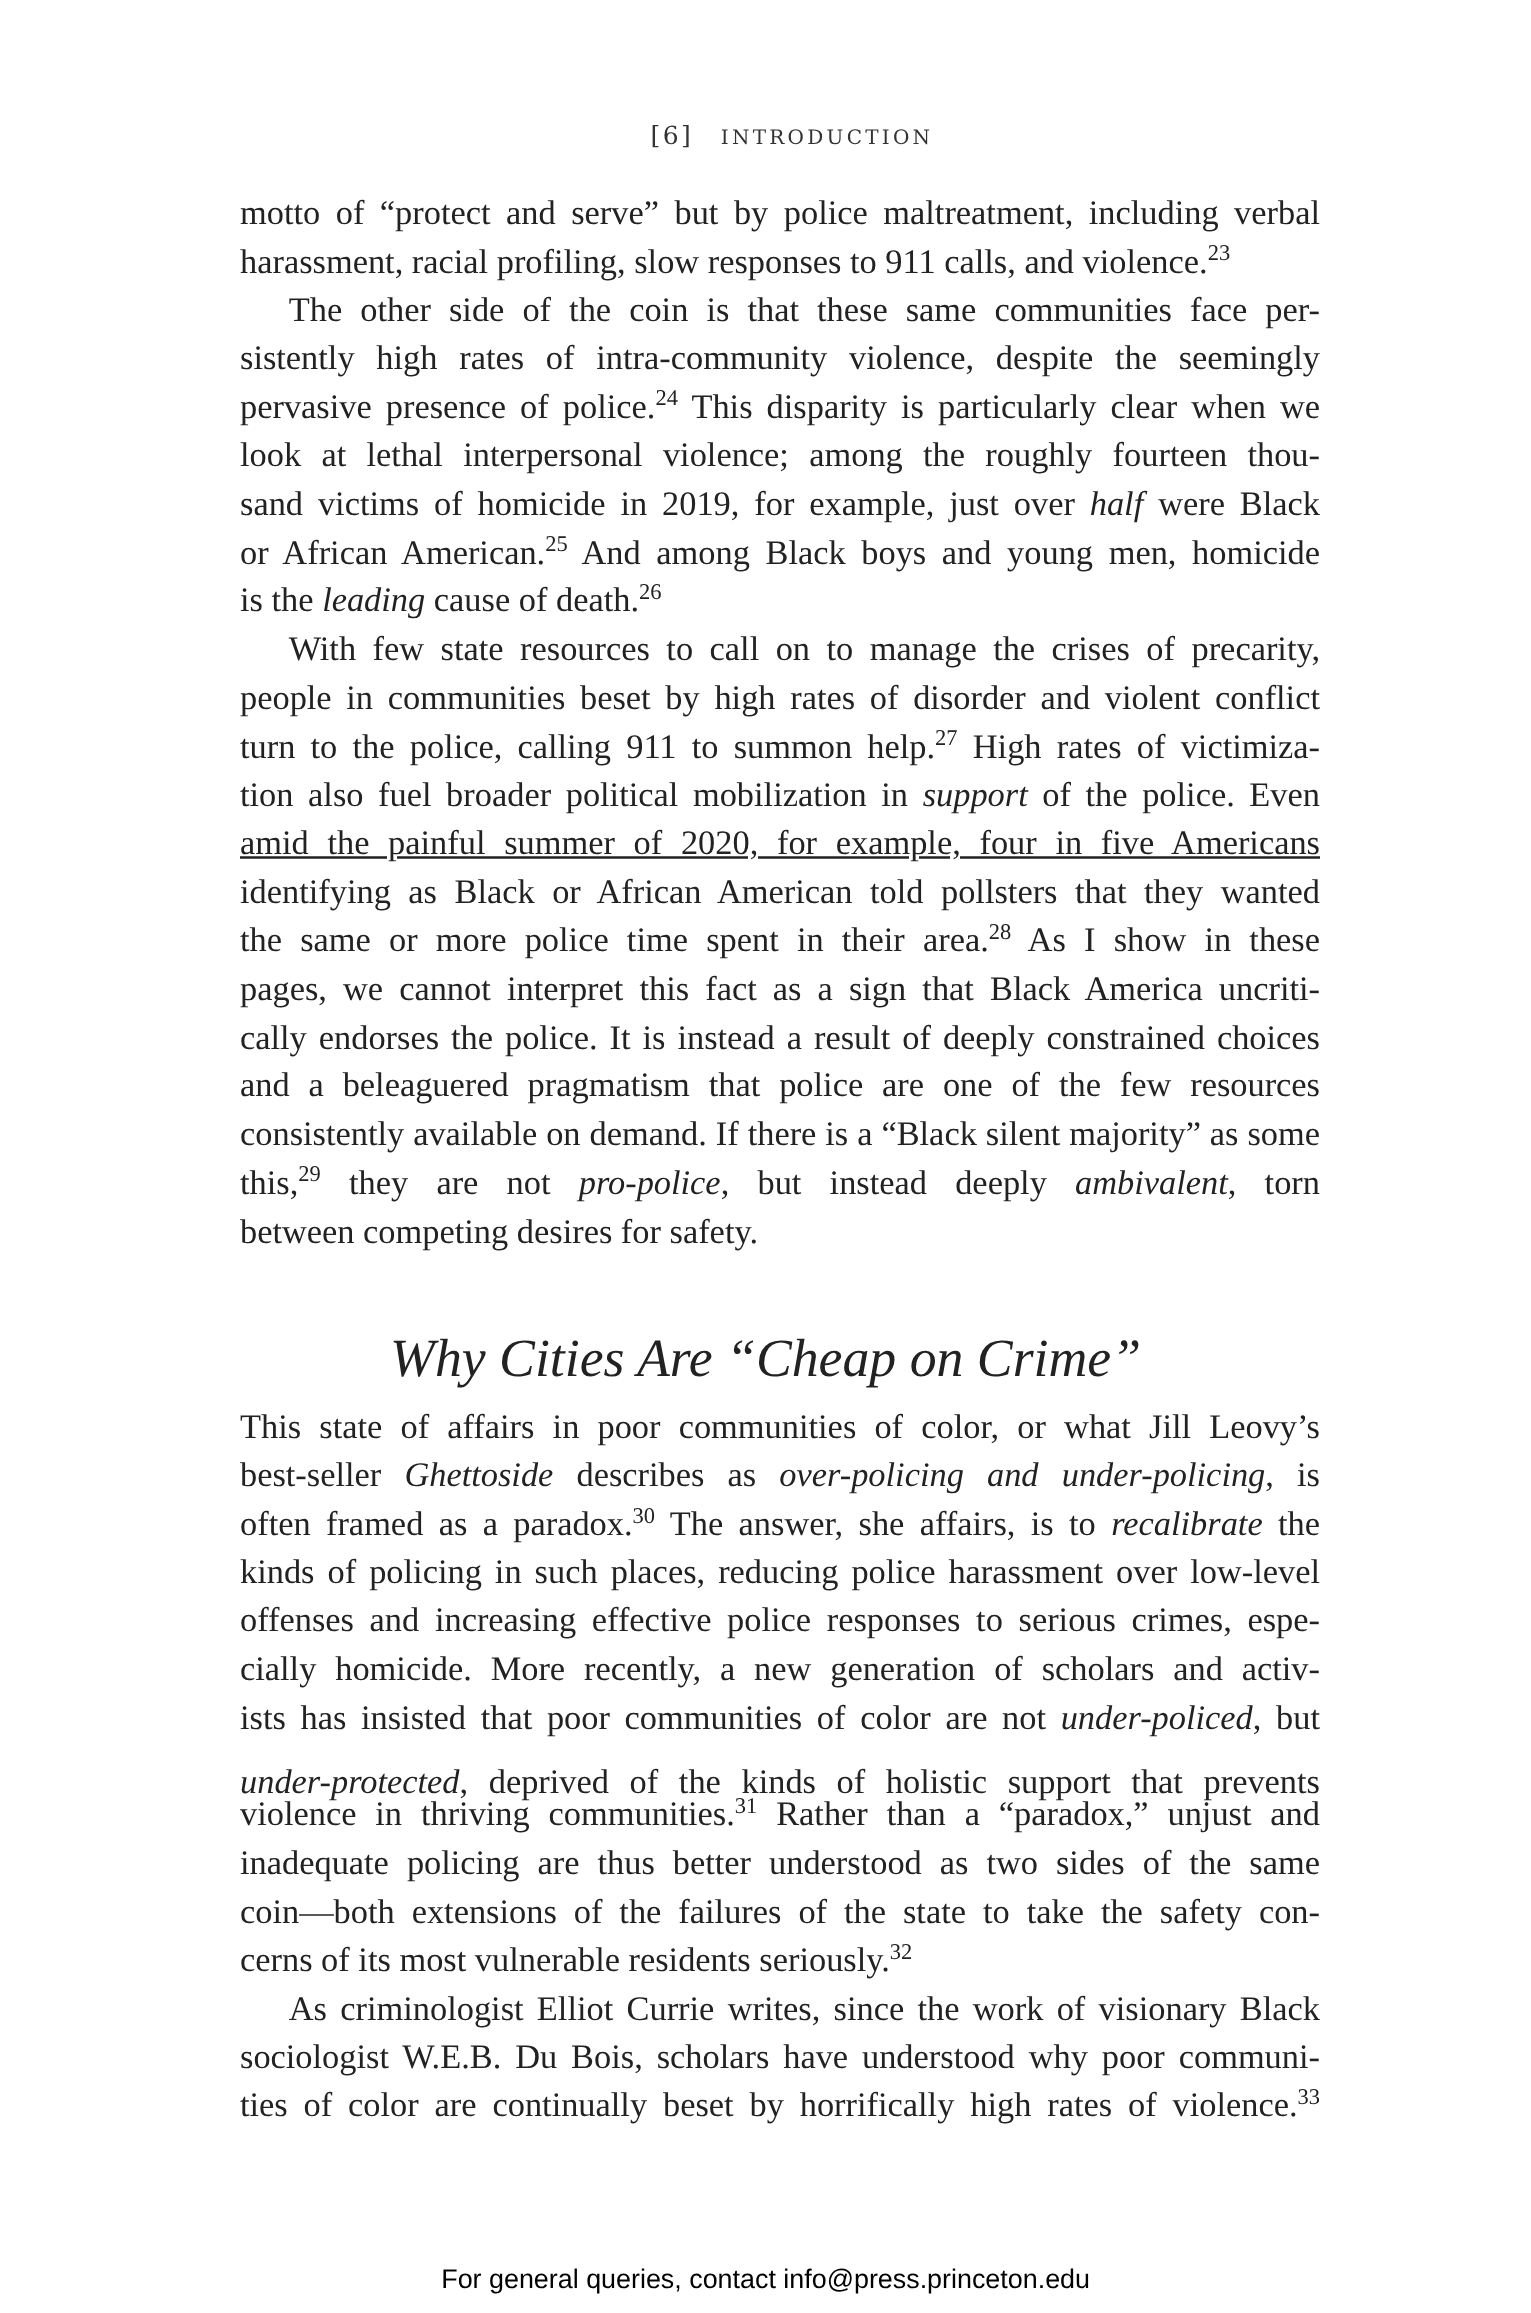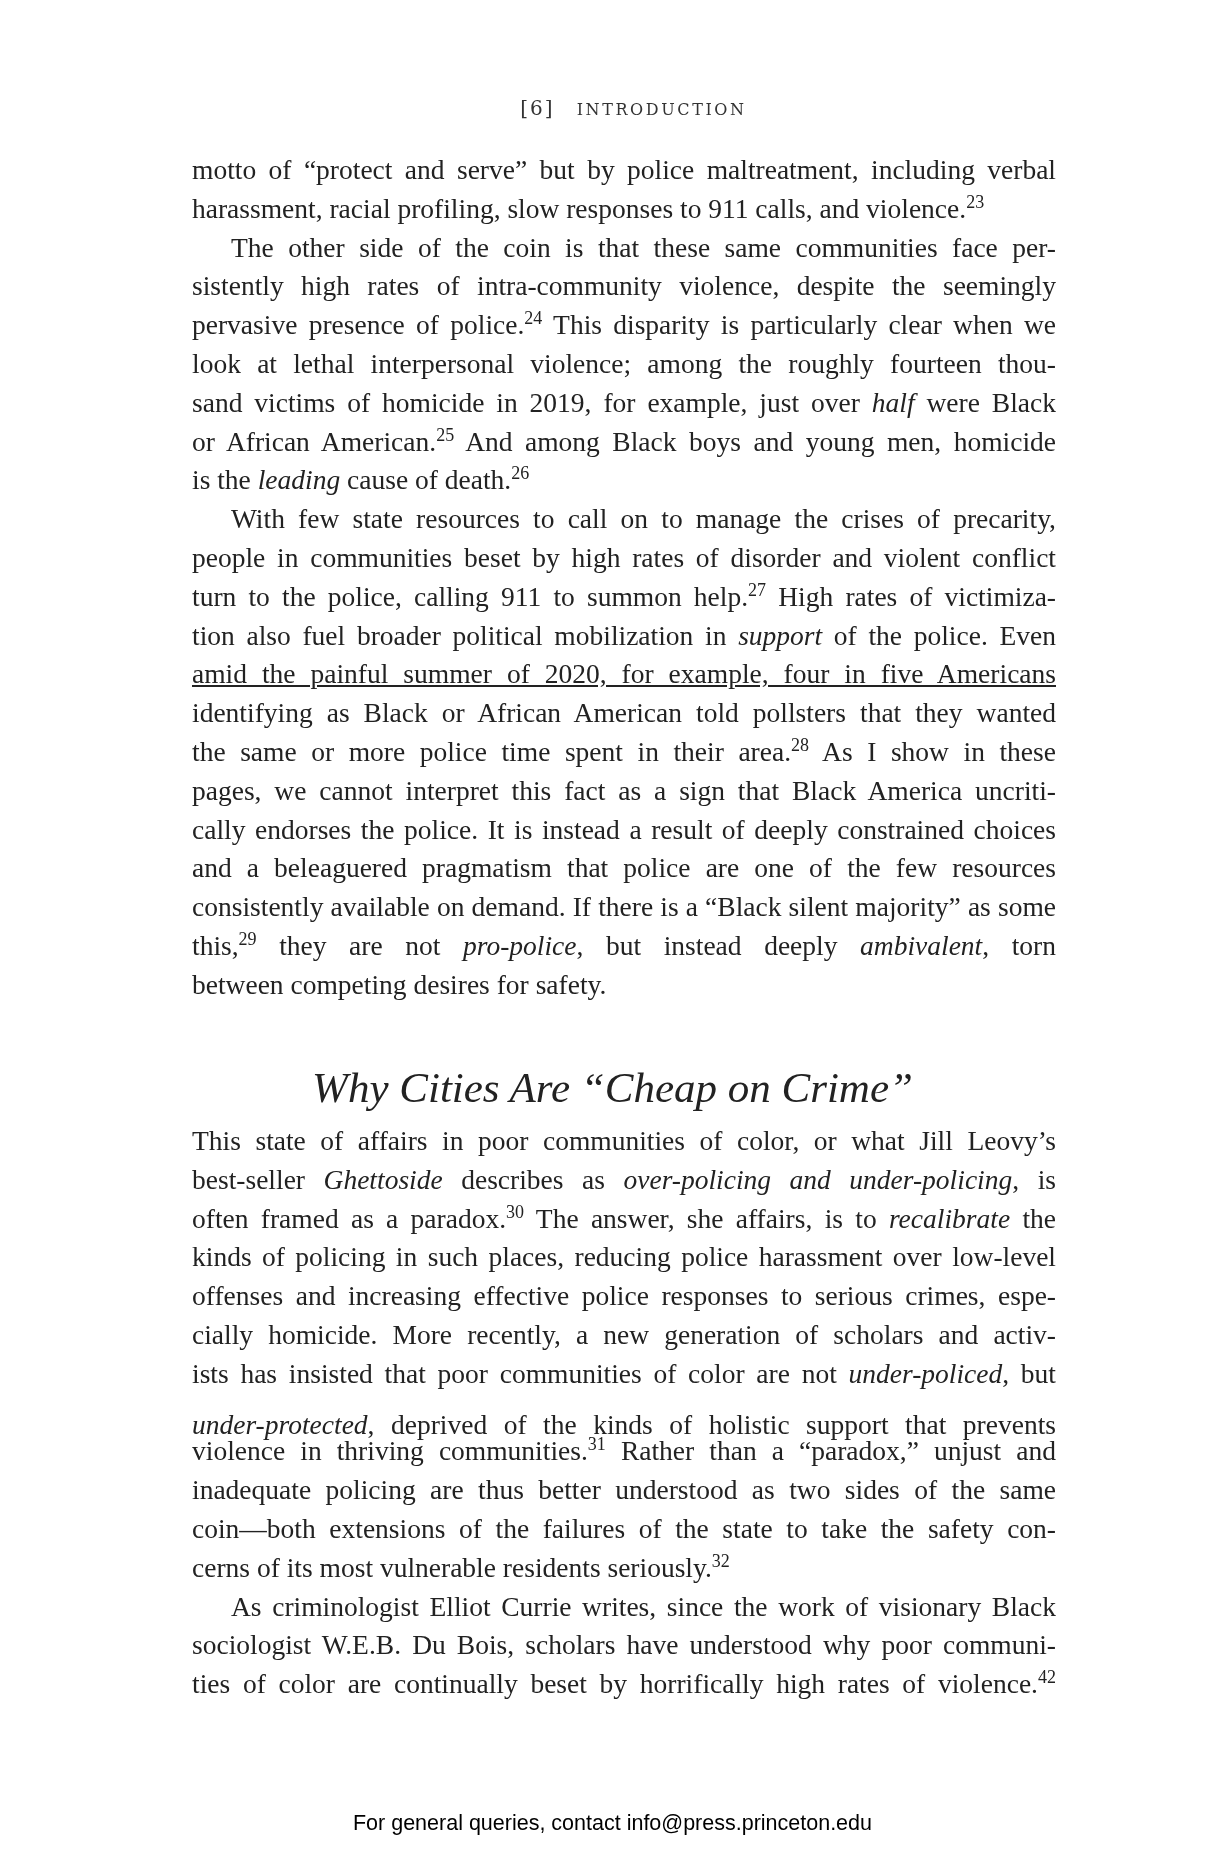--- a/index.html
+++ b/index.html
@@ -83,16 +83,16 @@
     <div class="line" style="top: 155.2px;"><span>offenses and increasing effective police responses to serious crimes, espe-</span></div>
     <div class="line" style="top: 194px;"><span>cially homicide. More recently, a new generation of scholars and activ-</span></div>
     <div class="line" style="top: 232.8px;"><span>ists has insisted that poor communities of color are not </span><span class="it">under-policed</span><span>, but</span></div>
     <div class="line" style="top: 271.6px; margin-top: 12px;"><span class="it">under-protected</span><span>, deprived of the kinds of holistic support that prevents</span></div>
     <div class="line" style="top: 310.4px;"><span>violence in thriving communities.</span><sup>31</sup><span> Rather than a “paradox,” unjust and</span></div>
     <div class="line" style="top: 349.2px;"><span>inadequate policing are thus better understood as two sides of the same</span></div>
     <div class="line" style="top: 388px;"><span>coin—both extensions of the failures of the state to take the safety con-</span></div>
     <div class="line last" style="top: 426.8px;"><span>cerns of its most vulnerable residents seriously.</span><sup>32</sup></div>
     <div class="line indent" style="top: 465.6px;"><span>As criminologist Elliot Currie writes, since the work of visionary Black</span></div>
     <div class="line" style="top: 504.4px;"><span>sociologist W.E.B. Du Bois, scholars have understood why poor communi-</span></div>
-    <div class="line" style="top: 543.2px;"><span>ties of color are continually beset by horrifically high rates of violence.</span><sup>42</sup></div>
+    <div class="line" style="top: 543.2px;"><span>ties of color are continually beset by horrifically high rates of violence.</span><sup>33</sup></div>
   </div>
 
 <div class="footer">For general queries, contact info@press.princeton.edu</div>
 
 </body></html>

